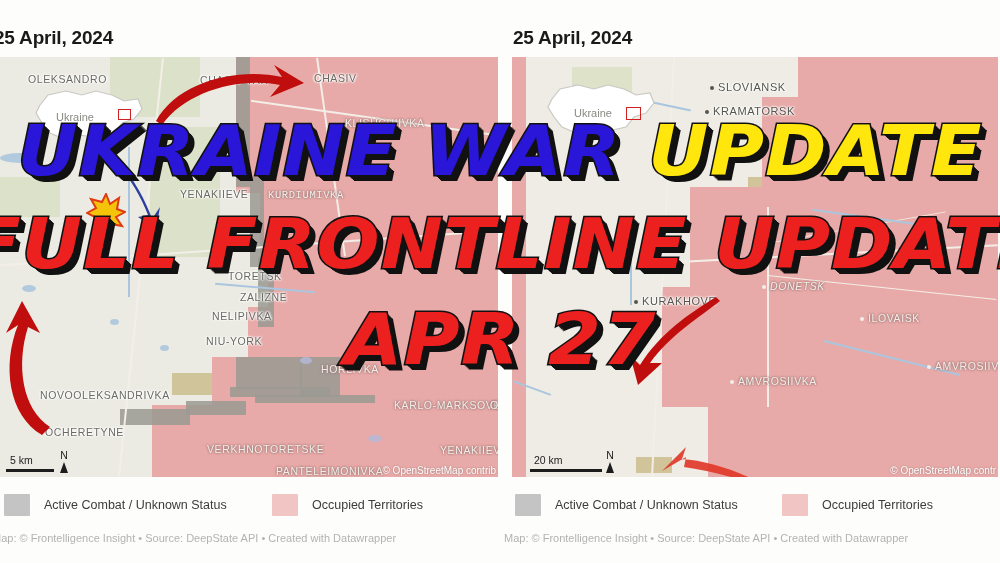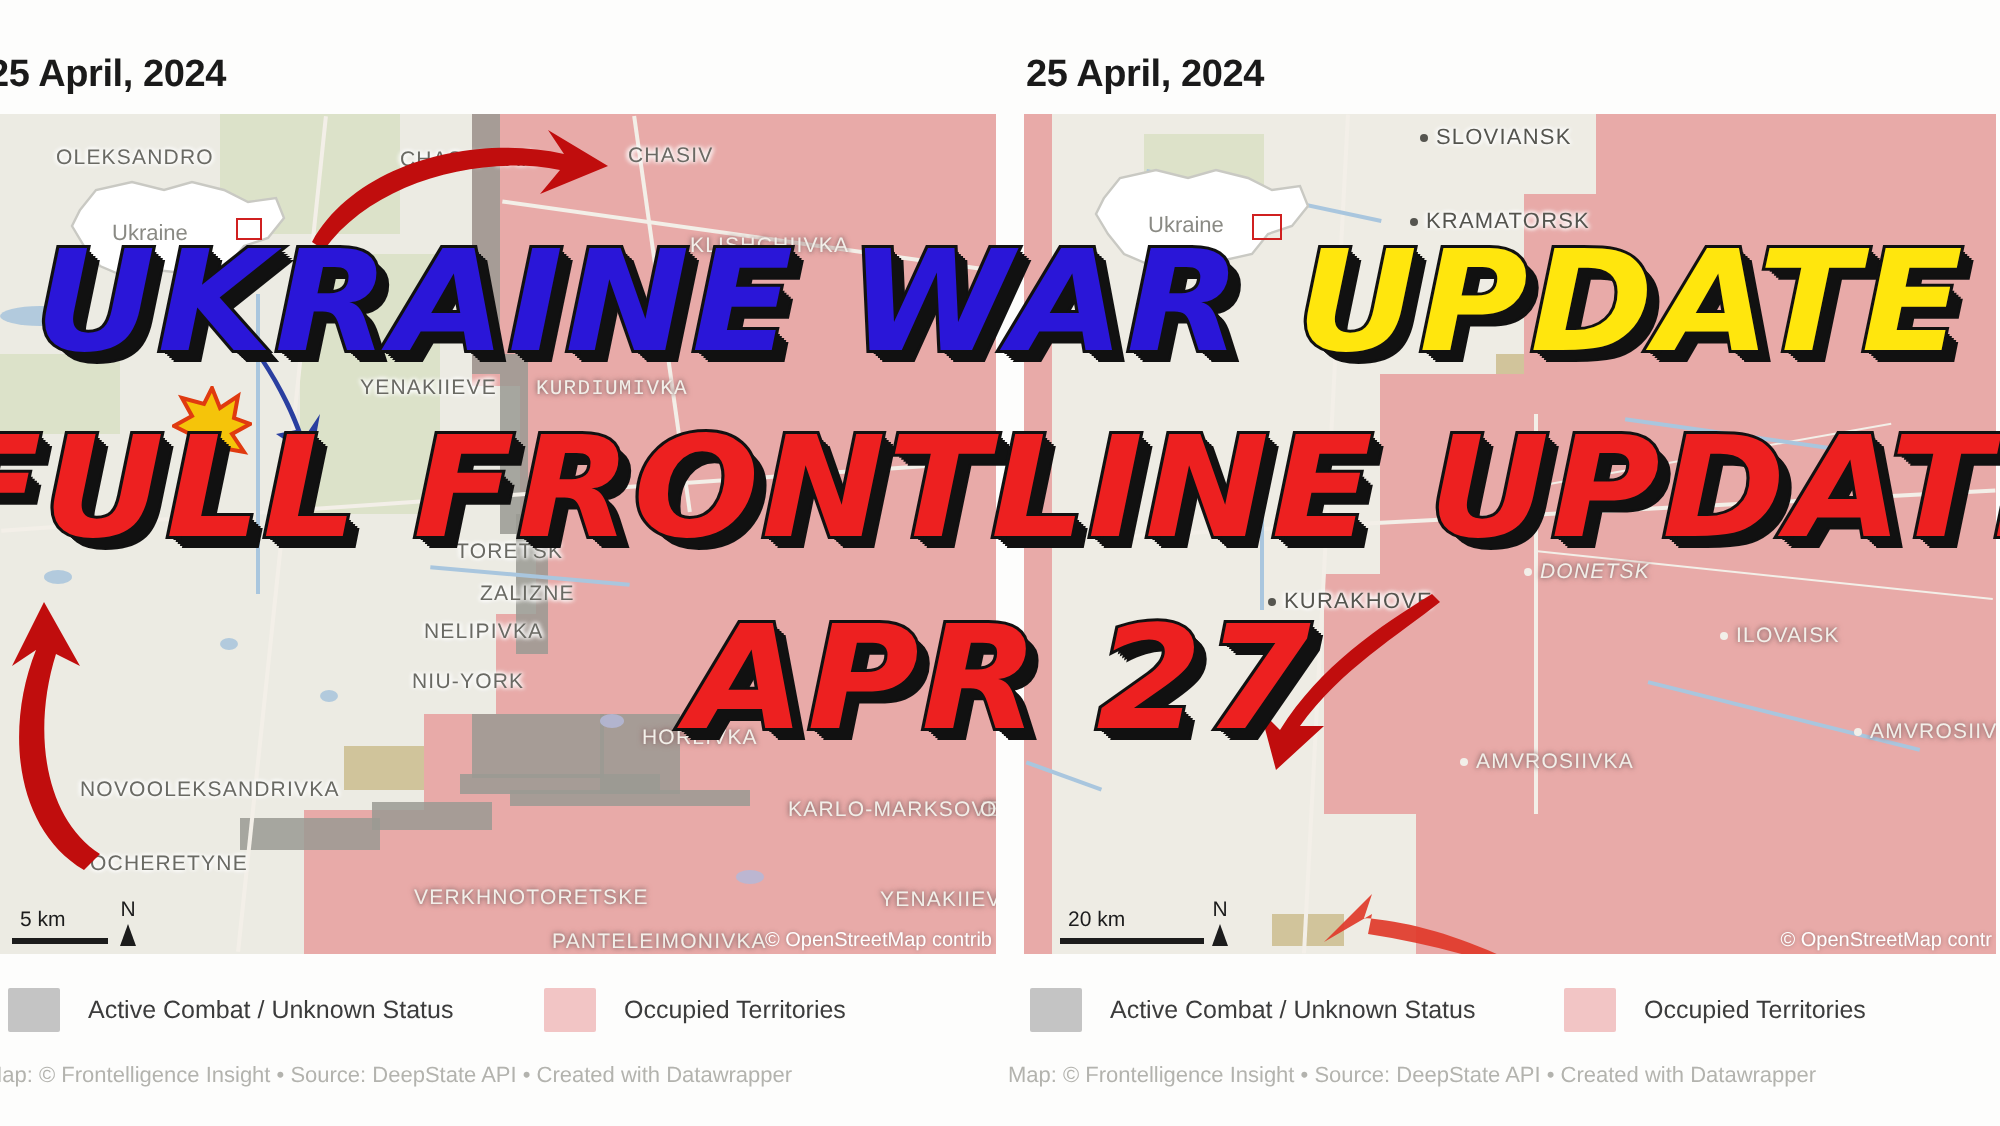--- a/index.html
+++ b/index.html
@@ -311,21 +311,21 @@
       <div class="inset" style="left:26px;top:16px;">
         <svg width="120" height="70" viewBox="0 0 120 70">
           <path d="M14,26 L22,16 L40,12 L56,16 L70,12 L86,16 L98,22 L112,20 L116,30
                    L108,40 L96,44 L88,54 L70,58 L52,56 L38,60 L24,54 L16,44 L10,34 Z" fill="#ffffff" stroke="#c9c9c3" stroke-width="1.2"></path>
         </svg>
         <div class="inset-label" style="left:36px;top:34px;">Ukraine</div>
         <div class="inset-box" style="left:88px;top:34px;width:15px;height:13px;"></div>
       </div>
 
       <div>
-        <div class="mlabel city" style="left:198px;top:6px;">
+        <div class="mlabel city" style="left:198px;top:24px;">
           <span class="dot"></span><span>SLOVIANSK</span>
         </div>
         <div class="mlabel city" style="left:193px;top:48px;">
           <span class="dot"></span><span>KRAMATORSK</span>
         </div>
         <div class="mlabel city" style="left:122px;top:238px;">
           <span class="dot"></span><span>KURAKHOVE</span>
         </div>
         <div class="mlabel lt" style="left:250px;top:223px;font-style:italic;">
           <span class="dot" style="background:#f2efe9;"></span><span>DONETSK</span>

